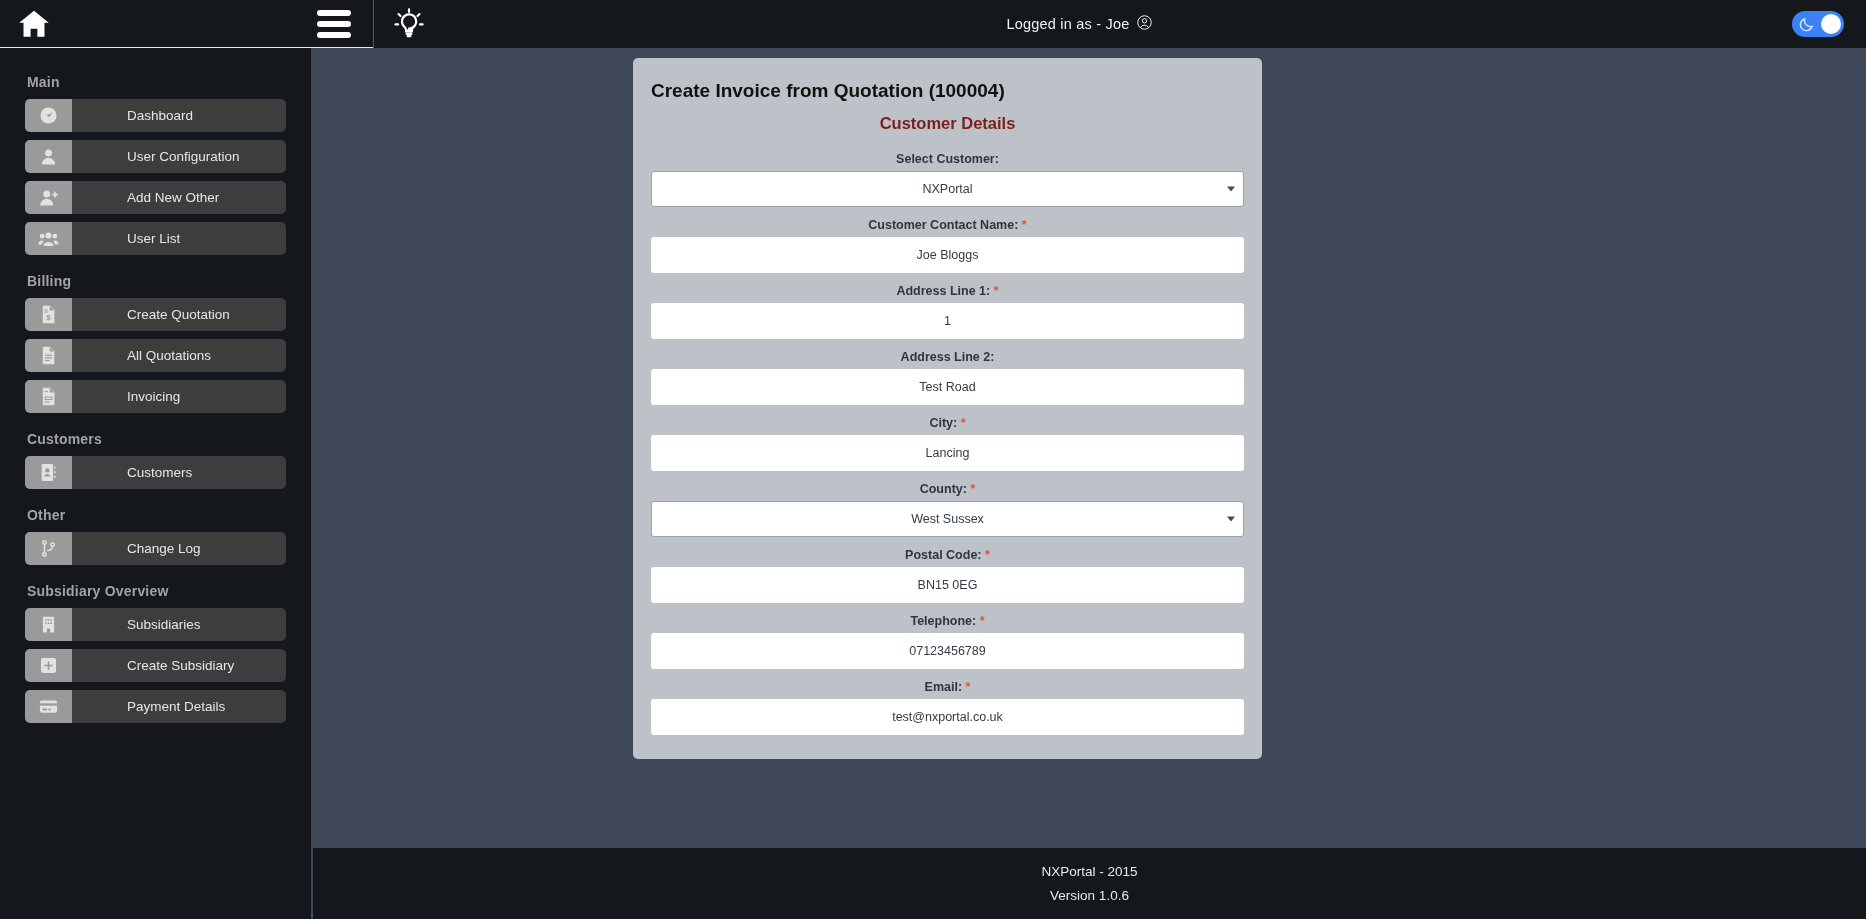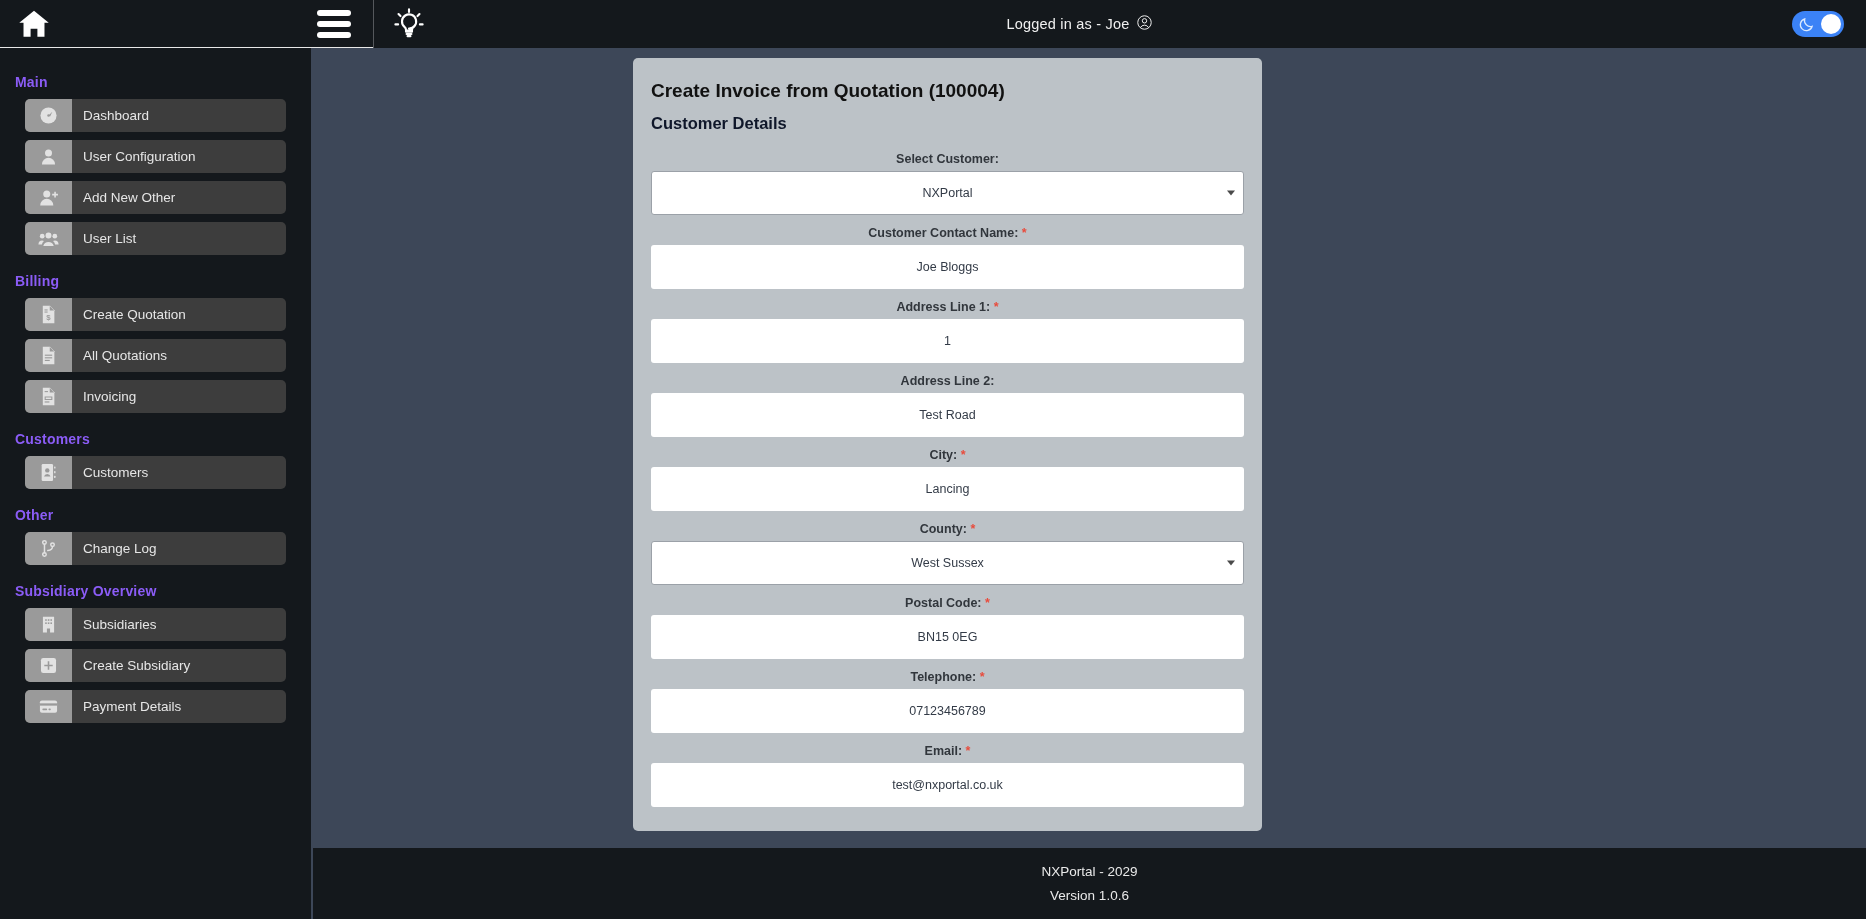--- a/index.html
+++ b/index.html
@@ -63,42 +63,43 @@
   .sidebar {
     position: absolute; top: 48px; left: 0;
     width: 313px; height: 871px;
     background: #14181c;
     border-right: 2px solid #3d4758;
     padding: 16px 0 0 0;
     overflow: hidden;
   }
   .nav-group { margin-bottom: 2px; }
   .group-title {
-    color: #8b5cf6; font-size: 14px; font-weight: bold;
+    color: #a3a3a3; font-size: 14px; font-weight: bold;
     padding: 10px 0 9px 15px;
     letter-spacing: .2px;
+    margin-left: 12px;
   }
   .nav-item {
     display: flex; align-items: center;
     margin: 0 25px 8px 25px;
     height: 33px;
     background: #3d3d3d;
     border-radius: 5px;
     overflow: hidden;
     cursor: pointer;
   }
   .nav-ico {
     width: 47px; height: 33px; flex: 0 0 47px;
     background: #9a9a9a;
     display: flex; align-items: center; justify-content: center;
   }
   .nav-ico svg { width: 21px; height: 21px; display: block; }
   .nav-label {
     color: #e6e6e6; font-size: 13.5px;
-    padding-left: 11px; white-space: nowrap;
+    padding-left: 11px; white-space: nowrap; margin-left: 44px;
   }
 
   
   .main {
     position: absolute; top: 48px; left: 313px;
     width: 1553px; height: 871px;
     background: #3d4758;
     overflow: hidden;
   }
   .card {
@@ -108,33 +109,33 @@
     background: #bcc2c7;
     border-radius: 5px;
     padding: 14px 18px 20px 18px;
   }
   .card-title {
     text-align: left; color: #111;
     font-size: 19px; font-weight: bold;
     margin: 8px 0 12px 0;
   }
   .card-subtitle {
-    color: #0f172a;
+    text-align: center; color: #7f1d1d;
     font-size: 16.5px; font-weight: bold;
     margin-bottom: 12px;
   }
   .field { margin-bottom: 4px; }
   .field-label {
     text-align: center; color: #31363c;
     font-size: 12.5px; font-weight: bold;
     padding: 7px 0 5px 0;
   }
   .req { color: #e84c3d; font-weight: bold; }
   .field-input {
-    width: 100%; height: 44px;
+    width: 100%; height: 36px;
     background: #fff;
     border: none; border-radius: 3px;
     text-align: center;
     color: #333b47; font-size: 12.5px;
     font-family: "Liberation Sans", sans-serif;
     display: flex; align-items: center; justify-content: center;
     position: relative;
   }
   .field-select {
     border: 1px solid #9ba1a8;
@@ -444,15 +445,15 @@
     <div class="field gap-lg">
       <div class="field-label"><span>Email:</span> <span class="req">*</span></div>
       <div class="field-input">
         <span>test@nxportal.co.uk</span>
       </div>
     </div>
   </div>
 </div>
 
 <div class="footer">
-  <div class="footer-line">NXPortal - 2029</div>
+  <div class="footer-line">NXPortal - 2015</div>
   <div class="footer-line">Version 1.0.6</div>
 </div>
 
 </body></html>

